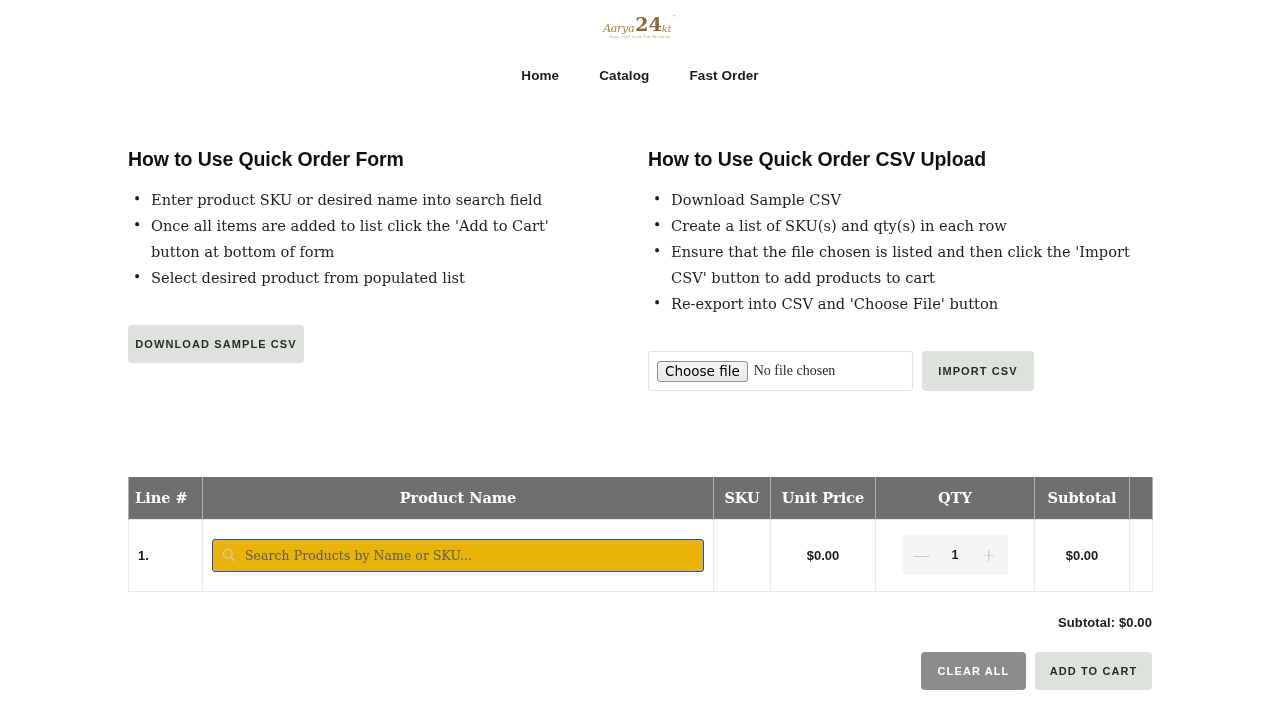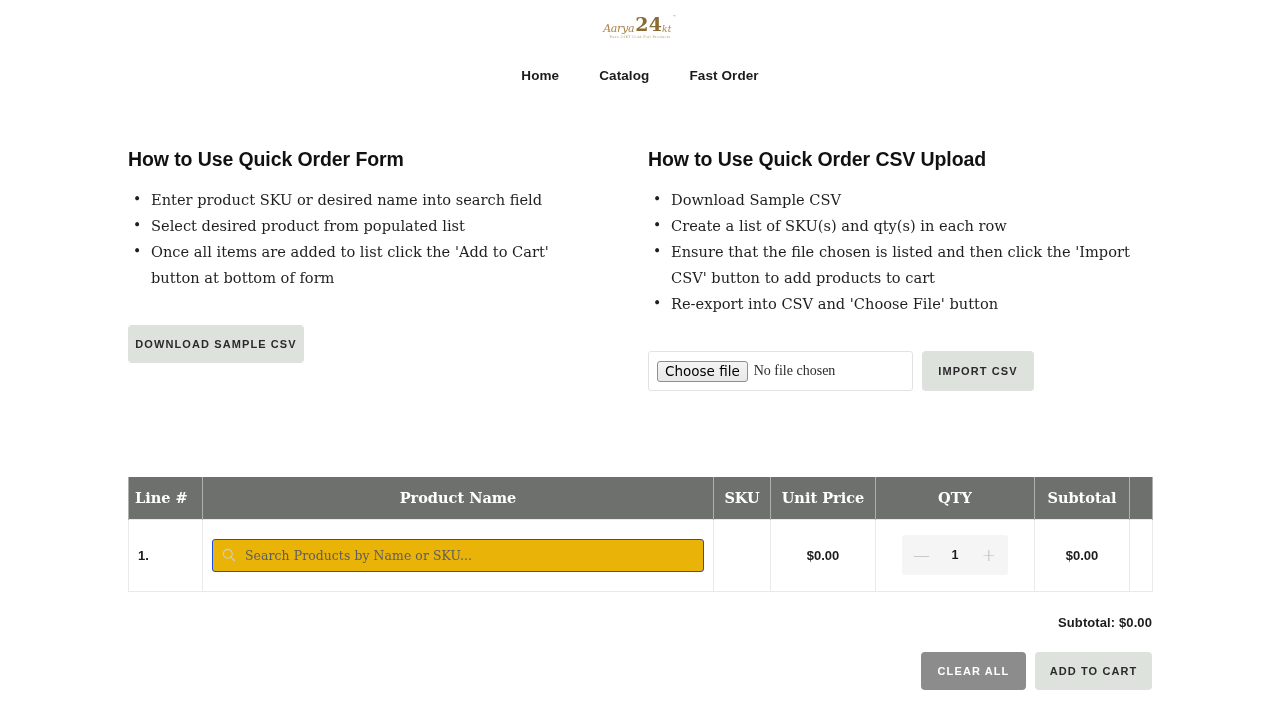--- a/index.html
+++ b/index.html
@@ -366,22 +366,22 @@
 
 <main class="page">
 
   <div class="two-col">
 
     <section class="col">
       <div class="col-inner-left">
         <h2 class="section-title">How to Use Quick Order Form</h2>
         <ul class="bullets">
           <li>Enter product SKU or desired name into search field</li>
+          <li>Once all items are added to list click the 'Add to Cart' button at bottom of form</li>
           <li>Select desired product from populated list</li>
-          <li>Once all items are added to list click the 'Add to Cart' button at bottom of form</li>
         </ul>
         <div class="actions-row">
           <button class="btn btn-sage btn-download">DOWNLOAD SAMPLE CSV</button>
         </div>
       </div>
     </section>
 
     <section class="col right">
       <div class="col-inner-right">
         <h2 class="section-title">How to Use Quick Order CSV Upload</h2>

